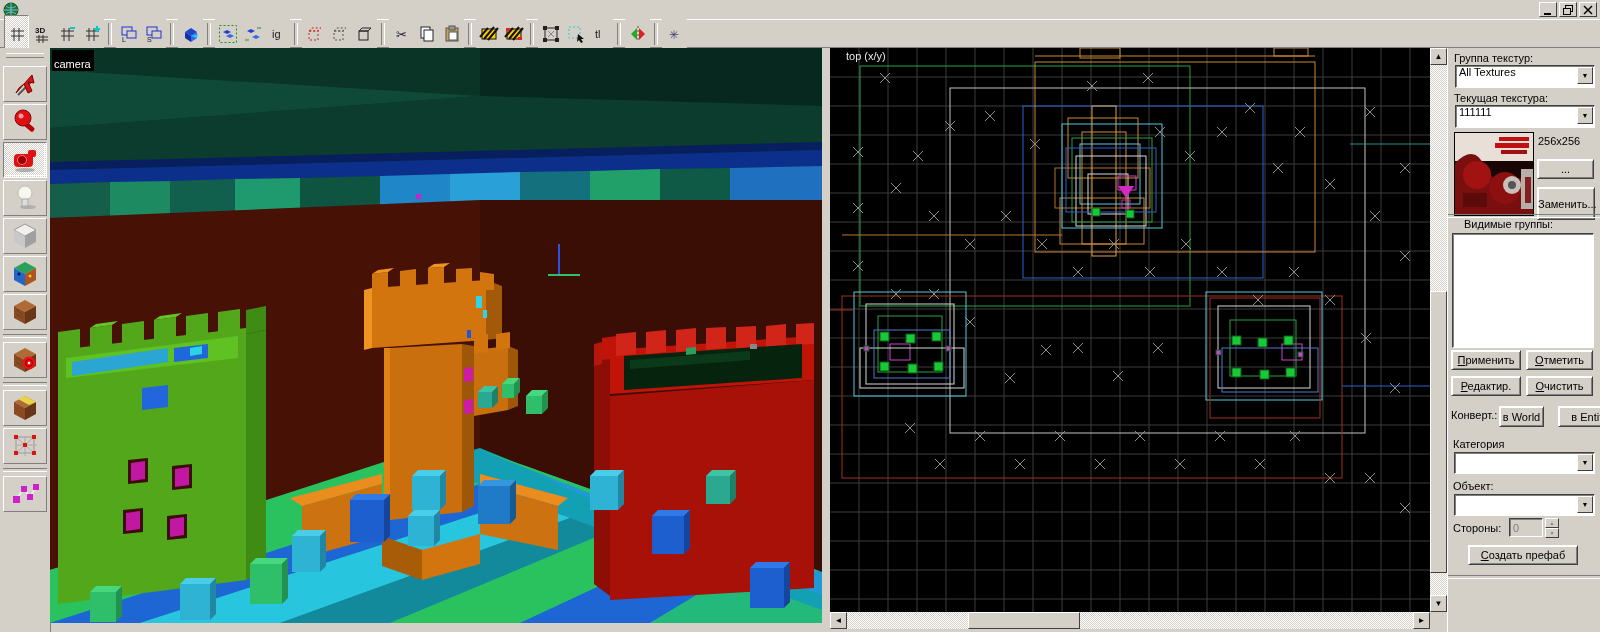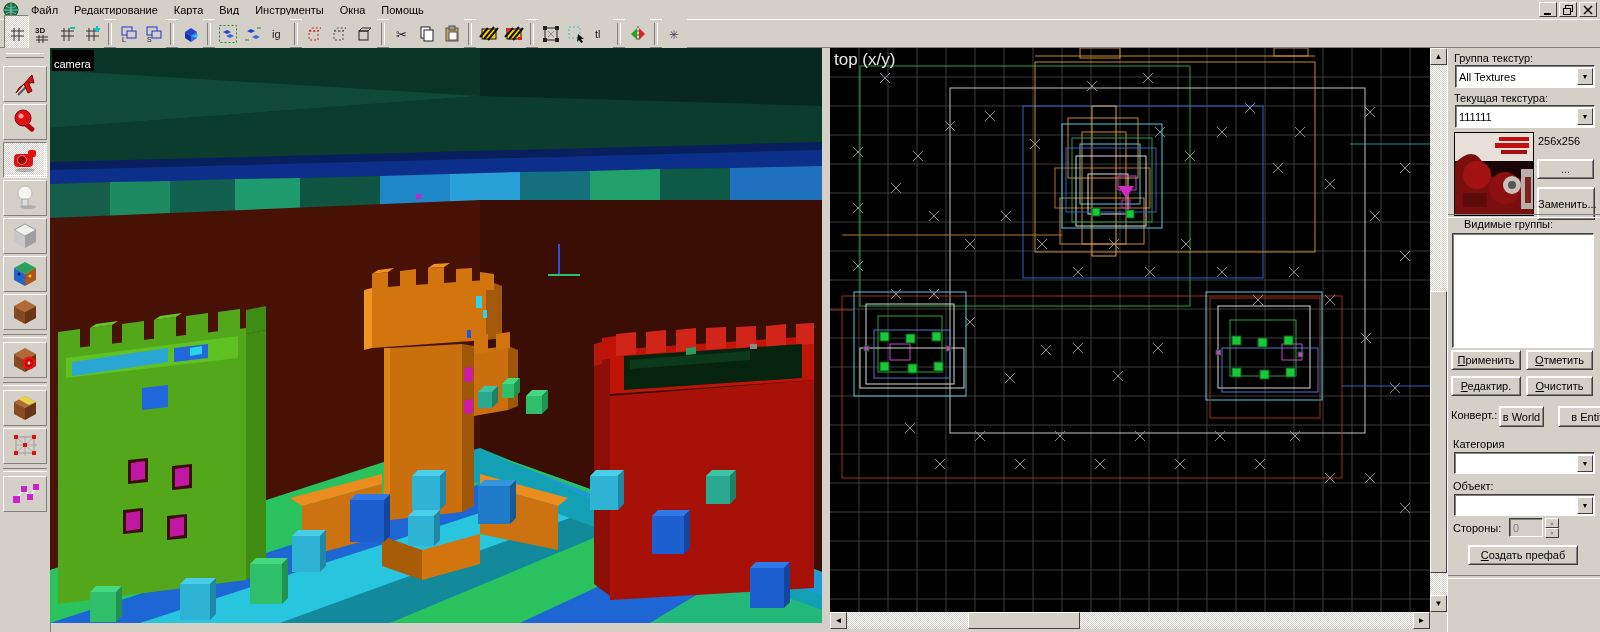--- a/index.html
+++ b/index.html
@@ -27,33 +27,33 @@
   .ptool.sel{outline:1px dotted #fff;outline-offset:-3px;border-color:#808080 #fff #fff #808080;
      background-image:conic-gradient(#fff 25%,#d4d0c8 0 50%,#fff 0 75%,#d4d0c8 0);background-size:2px 2px;}
   .psep{width:44px;height:2px;margin:4px auto;border-top:1px solid #808080;border-bottom:1px solid #fff;}
   
   .v3d{position:absolute;left:50px;top:48px;width:772px;height:575px;background:#0a3426;}
   .v3d svg{display:block;width:100%;height:100%;}
   .vlabel3d{position:absolute;left:2px;top:2px;background:#000;color:#fff;padding:8px 3px 1px 2px;
             font-family:"Liberation Sans",sans-serif;font-size:11px;}
   .v2d{position:absolute;left:830px;top:48px;width:600px;height:564px;background:#000;}
   .v2d svg{display:block;width:100%;height:100%;}
-  .vlabel2d{position:absolute;left:4px;top:2px;color:#e8e8e8;font-size:17px;}
+  .vlabel2d{position:absolute;left:16px;top:2px;color:#e8e8e8;font-size:11px;}
   
   .checker{background-image:conic-gradient(#fff 25%,#d4d0c8 0 50%,#fff 0 75%,#d4d0c8 0);background-size:2px 2px;}
   .vscroll{position:absolute;left:1430px;top:48px;width:17px;height:564px;}
   .hscroll{position:absolute;left:830px;top:612px;width:600px;height:17px;}
   .sbtn{position:absolute;width:17px;height:17px;background:#d4d0c8;border:1px solid;border-color:#fff #404040 #404040 #fff;
         font-size:8px;line-height:15px;text-align:center;padding:0;color:#000;}
   .sthumb{position:absolute;background:#d4d0c8;border:1px solid;border-color:#fff #404040 #404040 #fff;}
   
   .panel{position:absolute;left:1447px;top:48px;width:153px;height:584px;background:#d4d0c8;border-left:1px solid #fff;}
   .panel .lbl{position:absolute;white-space:nowrap;}
   .combo{position:absolute;height:21px;background:#fff;border:1px solid;border-color:#404040 #fff #fff #404040;
-         box-shadow:inset 1px 1px 0 #808080;display:flex;align-items:center;}
+         box-shadow:inset 1px 1px 0 #808080;display:flex;align-items:flex-start;}
   .combo .cv{flex:1;padding-left:3px;overflow:hidden;white-space:nowrap;}
   .combo .ca{width:16px;height:17px;margin:1px;background:#d4d0c8;border:1px solid;border-color:#fff #404040 #404040 #fff;
              font-size:7px;text-align:center;line-height:15px;padding:0;}
   .btn{position:absolute;background:#d4d0c8;border:1px solid;border-color:#fff #404040 #404040 #fff;
        box-shadow:inset 1px 1px 0 #fff, inset -1px -1px 0 #808080;font-size:11px;padding:0;
        font-family:"Liberation Sans",sans-serif;}
   .btn span{display:block;}
   .uf span::first-letter{text-decoration:underline;}
   .listbox{position:absolute;background:#fff;border:1px solid;border-color:#404040 #fff #fff #404040;
            box-shadow:inset 1px 1px 0 #808080;}
@@ -68,21 +68,20 @@
 </head>
 <body>
 
 <div class="app">
 
   <div class="menubar">
     <svg class="appicon" viewBox="0 0 16 16">
       <circle cx="8" cy="8" r="7" fill="#1a7a2a" stroke="#0b4d18"></circle>
       <path d="M1 8h14M8 1v14M3 4c3 2.5 7 2.5 10 0M3 12c3-2.5 7-2.5 10 0" stroke="#79b8ef" fill="none"></path>
     </svg>
-    <span id="menu-items"><span class="menu-item">Файл</span><span class="menu-item">Редактирование</span><span class="menu-item">Карта</span><span class="menu-item">Вид</span><span class="menu-item">Инструменты</span><span class="menu-item">Окна</span><span class="menu-item">Помощь</span></span>
     <span class="wincontrols">
       <button class="winbtn">
         <svg width="12" height="12" viewBox="0 0 12 12">
             <rect x="2" y="9" width="7" height="2" fill="#000"></rect>
           </svg>
       </button>
       <button class="winbtn">
         <svg width="12" height="12" viewBox="0 0 12 12">
             <rect x="3.5" y="1.5" width="7" height="6" fill="none" stroke="#000"></rect>
             <rect x="1.5" y="4.5" width="7" height="6" fill="#d4d0c8" stroke="#000"></rect>

